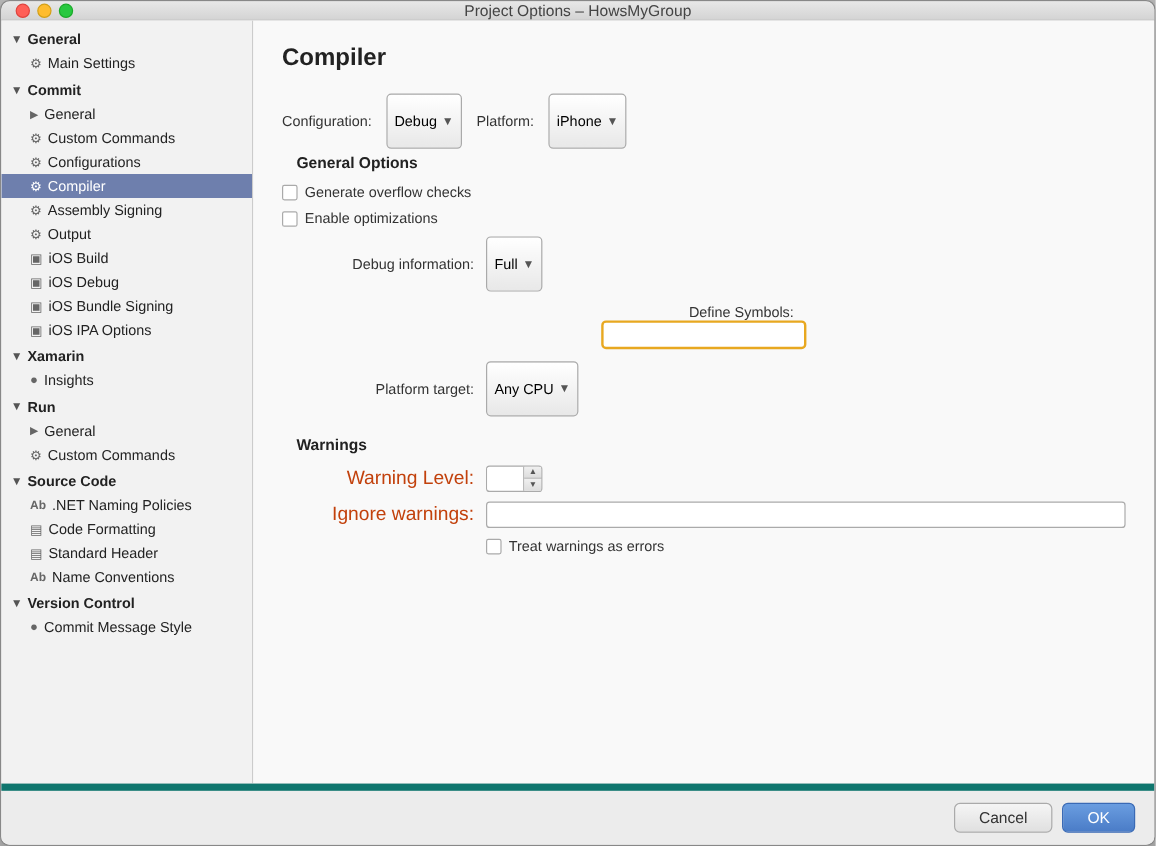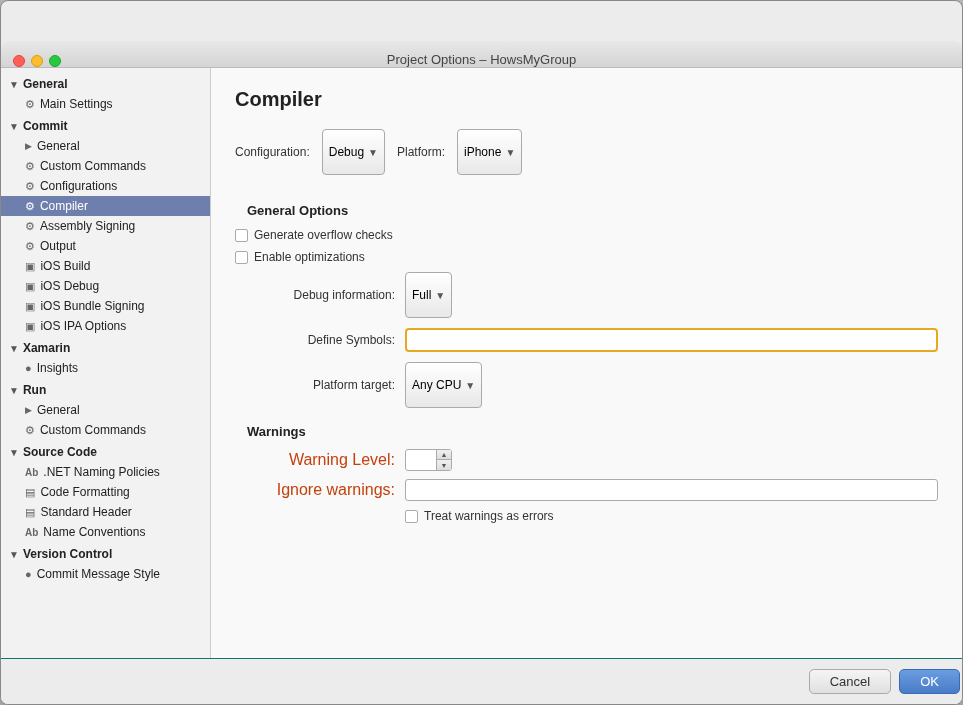--- a/index.html
+++ b/index.html
@@ -19,28 +19,27 @@
       background: #ececec;
       border-radius: 8px;
       border: 1px solid #888;
       box-shadow: 0 8px 30px rgba(0,0,0,0.4);
       display: flex;
       flex-direction: column;
       overflow: hidden;
     }
     .titlebar {
       background: linear-gradient(to bottom, #e8e8e8, #d4d4d4);
-      height: 27px;
-      display: flex;
-      align-items: flex-end;
+      height: 16px;
+      display: flex;
+      align-items: center;
       padding: 0 12px;
       border-bottom: 1px solid #bbb;
       border-radius: 8px 8px 0 0;
       position: relative;
-      margin-top: 40px;
     }
     .traffic-lights {
       display: flex;
       gap: 6px;
     }
     .traffic-light {
       width: 12px; height: 12px;
       border-radius: 50%;
       cursor: pointer;
     }
@@ -111,21 +110,21 @@
     }
     .main-title {
       font-size: 20px;
       font-weight: bold;
       color: #222;
       margin-bottom: 18px;
     }
     .top-bar {
       display: flex;
       align-items: center;
-      margin-bottom: 28px;
+      margin-bottom: 4px;
       gap: 12px;
     }
     .top-bar label {
       font-size: 12px;
       color: #333;
     }
     .dropdown {
       display: inline-flex;
       align-items: center;
       border: 1px solid #aaa;
@@ -193,20 +192,21 @@
       border: 1px solid #aaa;
       border-radius: 4px;
       background: linear-gradient(to bottom, #fff, #e0e0e0);
       font-size: 12px;
       cursor: pointer;
     }
     .define-symbols-row {
       display: flex;
       align-items: center;
       margin-bottom: 10px;
+      flex-direction: column;
     }
     .define-symbols-row .form-label {
       font-size: 12px;
       color: #333;
       min-width: 170px;
       text-align: right;
       padding-right: 10px;
     }
     .define-symbols-input-wrap {
       flex: 1;
@@ -280,22 +280,22 @@
     .stepper-btn:first-child { border-bottom: 1px solid #aaa; }
     .ignore-input {
       flex: 1;
       border: 1px solid #aaa;
       border-radius: 3px;
       background: white;
       height: 22px;
     }
     .footer {
       background: #ececec;
-      border-top: 1px solid #0f766e;
-      padding: 10px 2px;
+      border-top: 6px solid #0f766e;
+      padding: 10px 16px;
       display: flex;
       justify-content: flex-end;
       gap: 8px;
     }
     .footer-btn {
       padding: 4px 20px;
       border-radius: 5px;
       font-size: 13px;
       cursor: pointer;
     }

